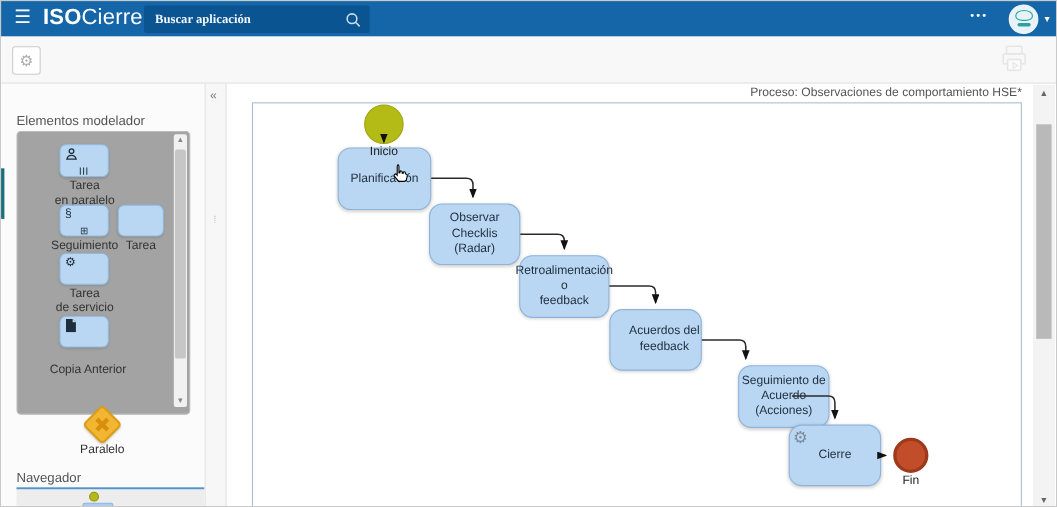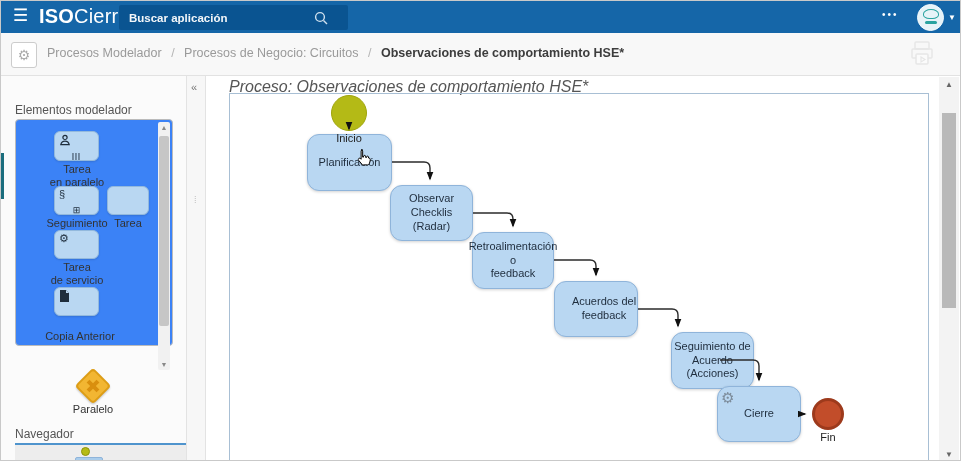--- a/index.html
+++ b/index.html
@@ -5,21 +5,21 @@
   * { margin:0; padding:0; box-sizing:border-box; }
   html,body { width:961px; height:461px; }
   body { font-family:"Liberation Sans", sans-serif; background:#fff; position:relative; overflow:hidden; border:1px solid #c9c9c9; }
 
   
   .topbar { position:absolute; left:0; top:0; width:961px; height:32px; background:#1566a8; z-index:10; }
   .hamburger { position:absolute; left:12px; top:4px; color:#fff; font-size:17px; cursor:pointer; }
   .logo { position:absolute; left:38px; top:4px; color:#fff; font-size:20px; letter-spacing:.2px; }
   .logo b { font-weight:700;text-align:center; }
   .logo span.lt { font-weight:300; }
-  .searchbox { position:absolute; left:118px; top:4px; width:229px; height:25px; background:#0a5491; border:none; border-radius:2px; color:#fff; font-size:11.5px; font-weight:600; padding:0 26px 0 10px; outline:none; font-family:Liberation Sans, sans-serif; }
+  .searchbox { position:absolute; left:130px; top:4px; width:205px; height:25px; background:#0a5491; border:none; border-radius:2px; color:#fff; font-size:11.5px; font-weight:600; padding:0 26px 0 10px; outline:none; font-family:Liberation Serif, serif; }
   .searchbox::placeholder { color:#fff; opacity:.95; }
   .search-ic { position:absolute; left:313px; top:10px; width:14px; height:14px; }
   .dots-btn { position:absolute; left:881px; top:8px; color:#fff; font-size:10px; letter-spacing:2px; cursor:pointer; }
   .avatar { position:absolute; left:916px; top:3px; width:27px; height:27px; border-radius:50%; background:#e7f3f8; border:1px solid #f2fafd; overflow:hidden; cursor:pointer; }
   .avatar .mark { position:absolute; left:5px; top:4px; width:16px; height:10px; border:1.5px solid #2aa3a0; border-radius:50% 50% 40% 40%; }
   .avatar .mark2 { position:absolute; left:7px; top:16px; width:12px; height:3px; background:#2aa3a0; border-radius:2px; }
   .caret { position:absolute; left:947px; top:12px; color:#fff; font-size:8px; cursor:pointer; }
 
   
   .crumbbar { position:absolute; left:0; top:32px; width:961px; height:43px; background:#f8f8f8; border-bottom:1px solid #e2e2e2; z-index:9; }
@@ -27,21 +27,21 @@
   .crumbs { position:absolute; left:46px; top:13px; font-size:12.5px; color:#9a9a9a; white-space:nowrap; }
   .crumbs .sep { color:#b5b5b5; margin:0 6px; }
   .crumbs .c { color:#9a9a9a; cursor:pointer; }
   .crumbs .c.last { color:#3d3d3d; font-weight:700; cursor:default; }
   .print-ic { position:absolute; left:906px; top:6px; opacity:.55; }
 
   
   .sidebar { position:absolute; left:0; top:75px; width:185px; height:386px; background:#fbfbfb; z-index:5; }
   .edge-accent { position:absolute; left:0; top:152px; width:3px; height:46px; background:#1b6d7d; z-index:6; }
   .panel-title { position:absolute; left:14px; top:27px; font-size:12px; color:#555; }
-  .palette { position:absolute; left:14px; top:43px; width:158px; height:227px; background:#3b82f6; border:1px solid #bbb; border-radius:4px; }
+  .palette { position:absolute; left:14px; top:43px; width:158px; height:258px; background:#a3a3a3; border:1px solid #bbb; border-radius:4px; }
   .pal-box { position:absolute; background:#b9d7f2; border:1px solid #93b9dd; border-radius:6px; box-shadow:0 1px 2px rgba(0,0,0,.12); cursor:pointer; }
   .pal-label { position:absolute; font-size:11px; color:#333; text-align:center; white-space:pre-line; line-height:1.2; width:90px; }
   .pal-glyph-tl { position:absolute; left:4px; top:1px; font-size:11px; color:#1e2d3c; }
   .pal-bars { position:absolute; bottom:1px; left:0; right:0; text-align:center; font-size:7px; font-weight:900; color:#1e2d3c; letter-spacing:1px; }
   .pal-plus { position:absolute; bottom:-1px; left:0; right:0; text-align:center; font-size:9px; color:#1e2d3c; }
   .diamond { position:absolute; left:64px; top:253px; width:26px; height:26px; background:#f2b632; border:2px solid #dd9d15; transform:rotate(45deg); border-radius:4px; cursor:pointer; box-shadow:1px 1px 2px rgba(0,0,0,.2); }
   .diamond .ph, .diamond .pv { position:absolute; background:#d98f0e; }
   .diamond .ph { left:4px; top:9px; width:14px; height:4px; }
   .diamond .pv { left:9px; top:4px; width:4px; height:14px; }
   .pscroll { position:absolute; right:2px; top:2px; width:12px; height:248px; background:#f1f1f1; border-radius:2px; }
@@ -54,21 +54,21 @@
   .mini-start { position:absolute; left:66px; top:2px; width:9px; height:9px; border-radius:50%; background:#b5bb16; border:1px solid #8d930a; }
   .mini-node { position:absolute; left:60px; top:12px; width:28px; height:5px; background:#a9cdec; border:1px solid #8fb4da; border-radius:2px; }
 
   
   .splitter { position:absolute; left:185px; top:75px; width:20px; height:386px; background:#f7f7f7; border-left:1px solid #e3e3e3; border-right:1px solid #e3e3e3; z-index:5; cursor:col-resize; }
   .collapse { position:absolute; left:4px; top:5px; color:#777; font-size:11px; cursor:pointer; }
   .grip { position:absolute; left:7px; top:122px; color:#bbb; font-size:9px; letter-spacing:0; line-height:4px; }
 
   
   .workarea { position:absolute; left:205px; top:75px; width:756px; height:386px; background:#fff; }
-  .proc-title { position:absolute; left:23px; top:2px; width:700px; text-align:left; font-size:16px; color:#555;font-style:italic; }
+  .proc-title { position:absolute; left:23px; top:2px; width:700px; text-align:right; font-size:11px; color:#555; }
   .canvas-frame { position:absolute; left:23px; top:17px; width:700px; height:372px; border:1px solid #a8bfd4; }
   .vscroll { position:absolute; left:733px; top:1px; width:20px; height:385px; background:#f3f3f3; }
   .vscroll .arr { position:absolute; left:0; width:20px; text-align:center; font-size:8px; color:#666; cursor:pointer; }
   .vscroll .thumb { position:absolute; left:3px; top:36px; width:14px; height:195px; background:#b9b9b9; cursor:pointer; }
 
   .flow-node { position:absolute; background:#b9d7f2; border:1px solid #8fb4da; border-radius:12px; box-shadow:0 1px 3px rgba(0,0,0,.18); display:flex; align-items:center; justify-content:center; text-align:center; font-size:11px; color:#1f2d3d; white-space:pre-line; line-height:1.25; z-index:2; cursor:pointer; }
   .evt-start { position:absolute; left:330px; top:94px; width:36px; height:36px; border-radius:50%; background:#b4ba16; border:1px solid #9fa50c; z-index:1; cursor:pointer; }
   .evt-end { position:absolute; left:811px; top:397px; width:32px; height:32px; border-radius:50%; background:#c24d2a; border:3px solid #9d3a1c; z-index:2; cursor:pointer; }
   .evt-label { position:absolute; font-size:11px; color:#222; text-align:center; z-index:4; }
   .gear-badge { position:absolute; left:720px; top:388px; font-size:15px; color:#7d8c9b; z-index:3; }
@@ -89,27 +89,20 @@
   <span class="dots-btn">•••</span>
   <div class="avatar">
       <span class="mark"></span>
       <span class="mark2"></span>
     </div>
   <span class="caret">▼</span>
 </div>
 
 <div class="crumbbar">
   <div class="crumb-gearbox"><span>⚙</span></div>
-  <div class="crumbs">
-    <span class="c">Procesos Modelador</span>
-    <span class="sep">/</span>
-    <span class="c">Procesos de Negocio: Circuitos</span>
-    <span class="sep">/</span>
-    <span class="c last">Observaciones de comportamiento HSE*</span>
-  </div>
   <svg class="print-ic" width="30" height="30" viewBox="0 0 30 30">
       <rect x="8" y="3" width="14" height="7" rx="1" fill="none" stroke="#d9d9d9" stroke-width="1.5"></rect>
       <rect x="5" y="10" width="20" height="9" rx="1" fill="none" stroke="#d9d9d9" stroke-width="1.5"></rect>
       <rect x="9" y="15" width="12" height="10" rx="1" fill="#fff" stroke="#d9d9d9" stroke-width="1.5"></rect>
       <path d="M14 18l4 2.5-4 2.5z" fill="none" stroke="#d9d9d9" stroke-width="1.2"></path>
     </svg>
 </div>
 
 <div class="sidebar">
   <div class="panel-title">Elementos modelador</div>

